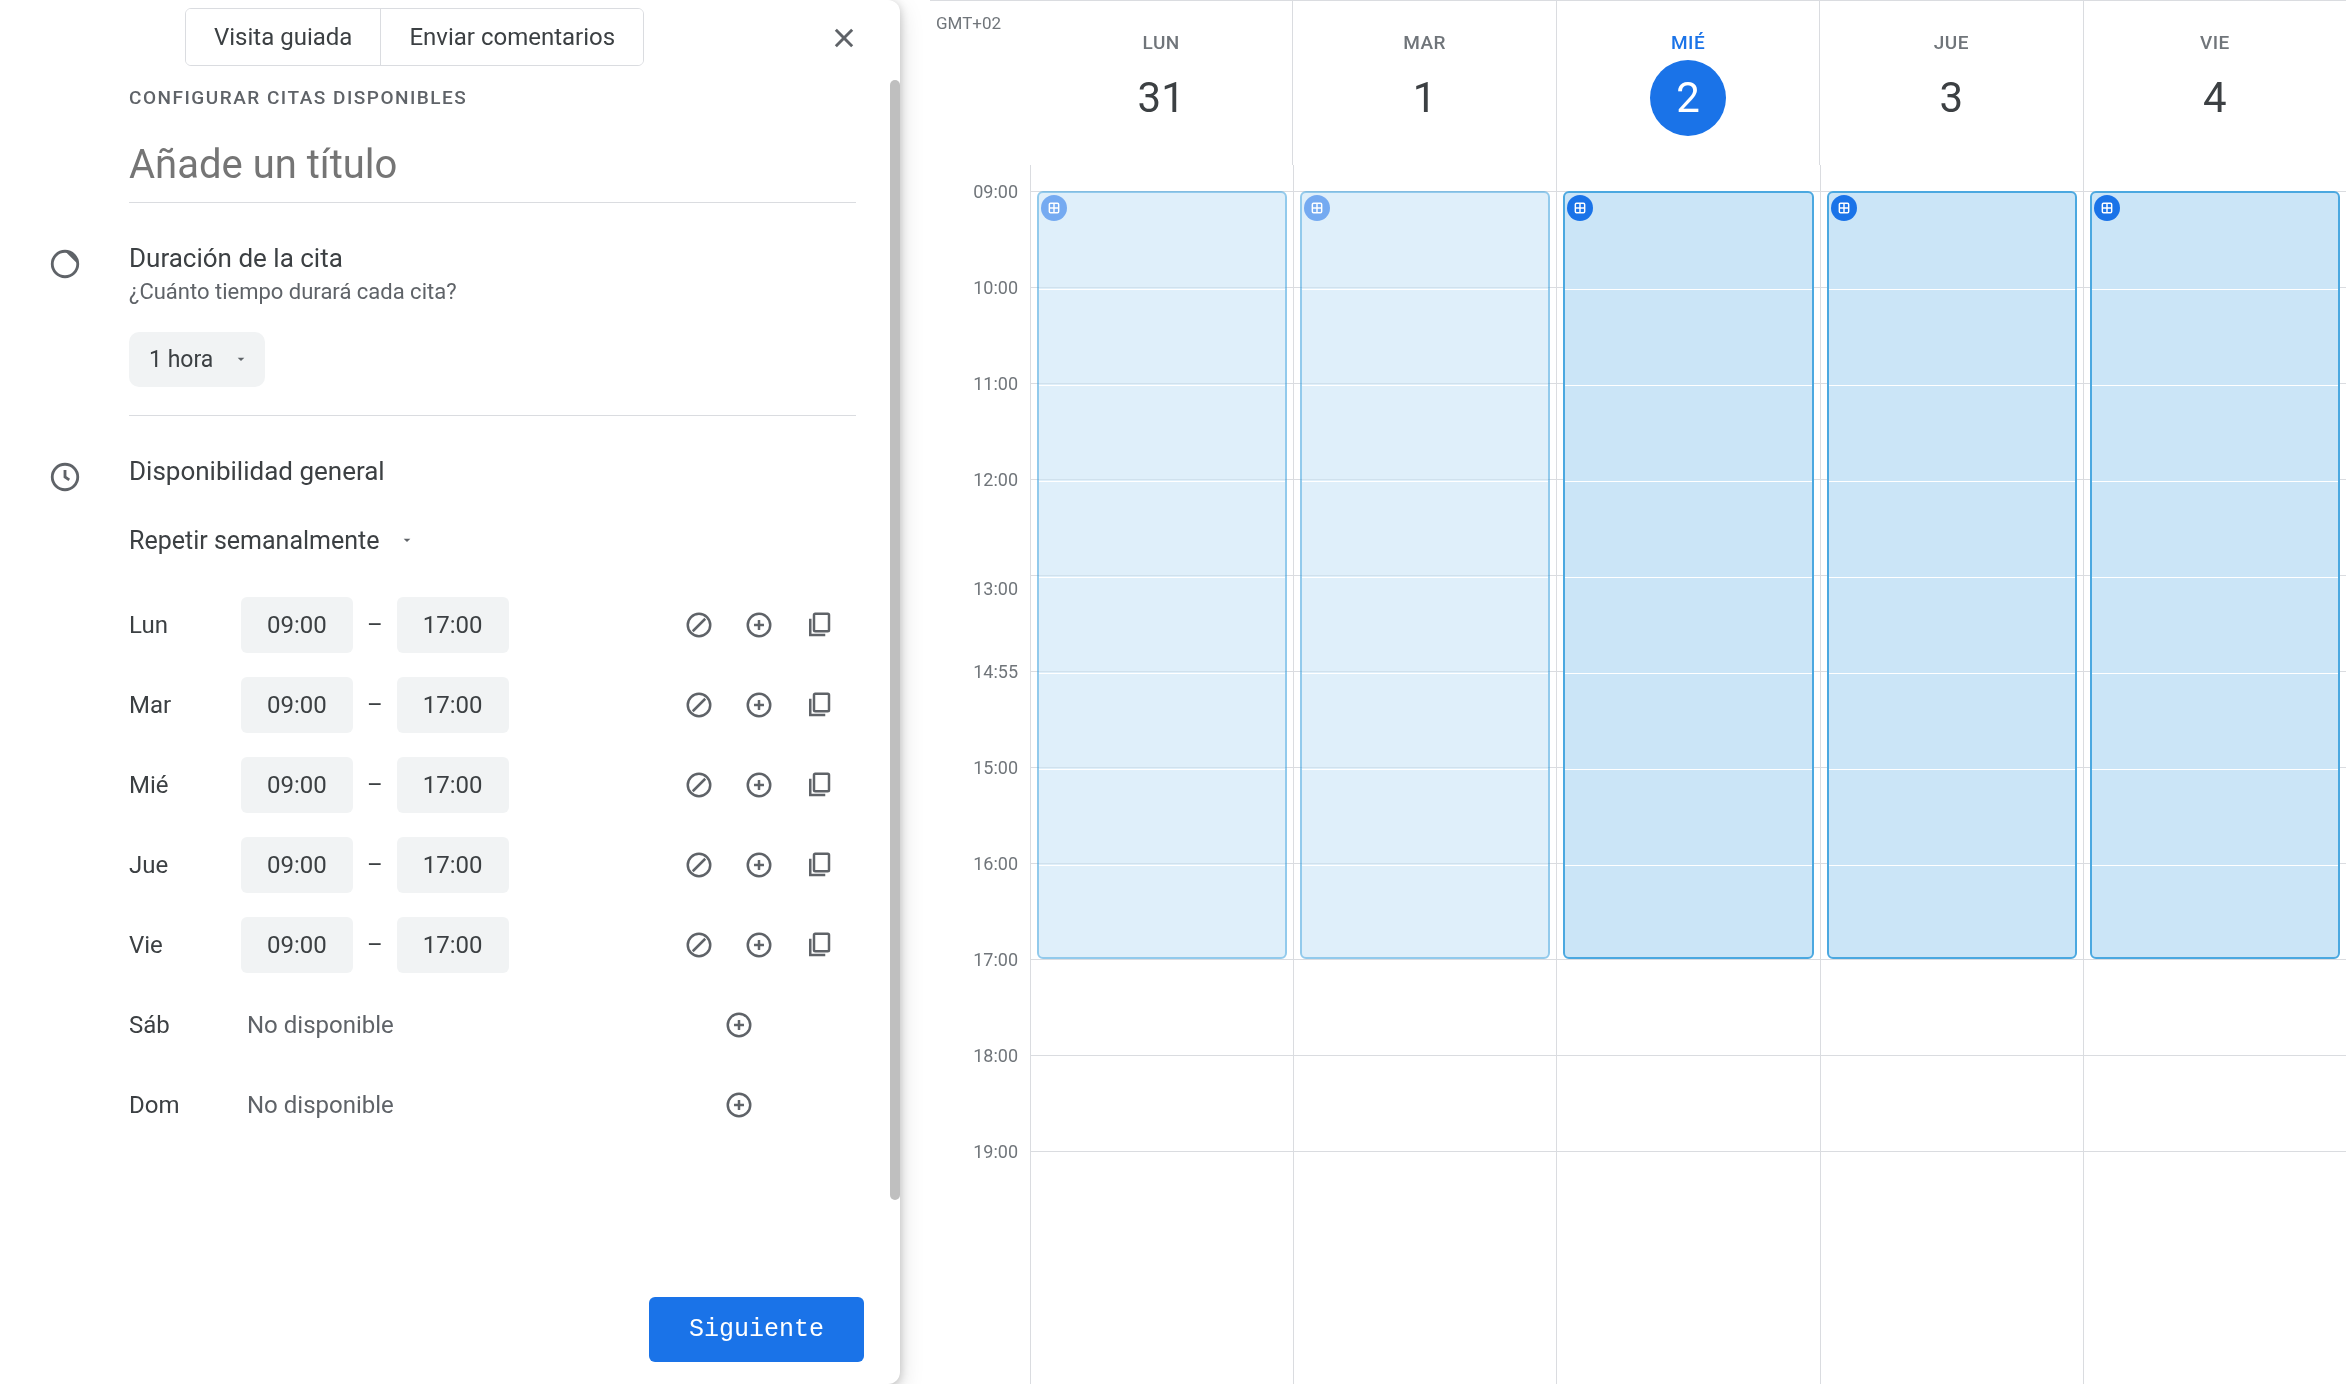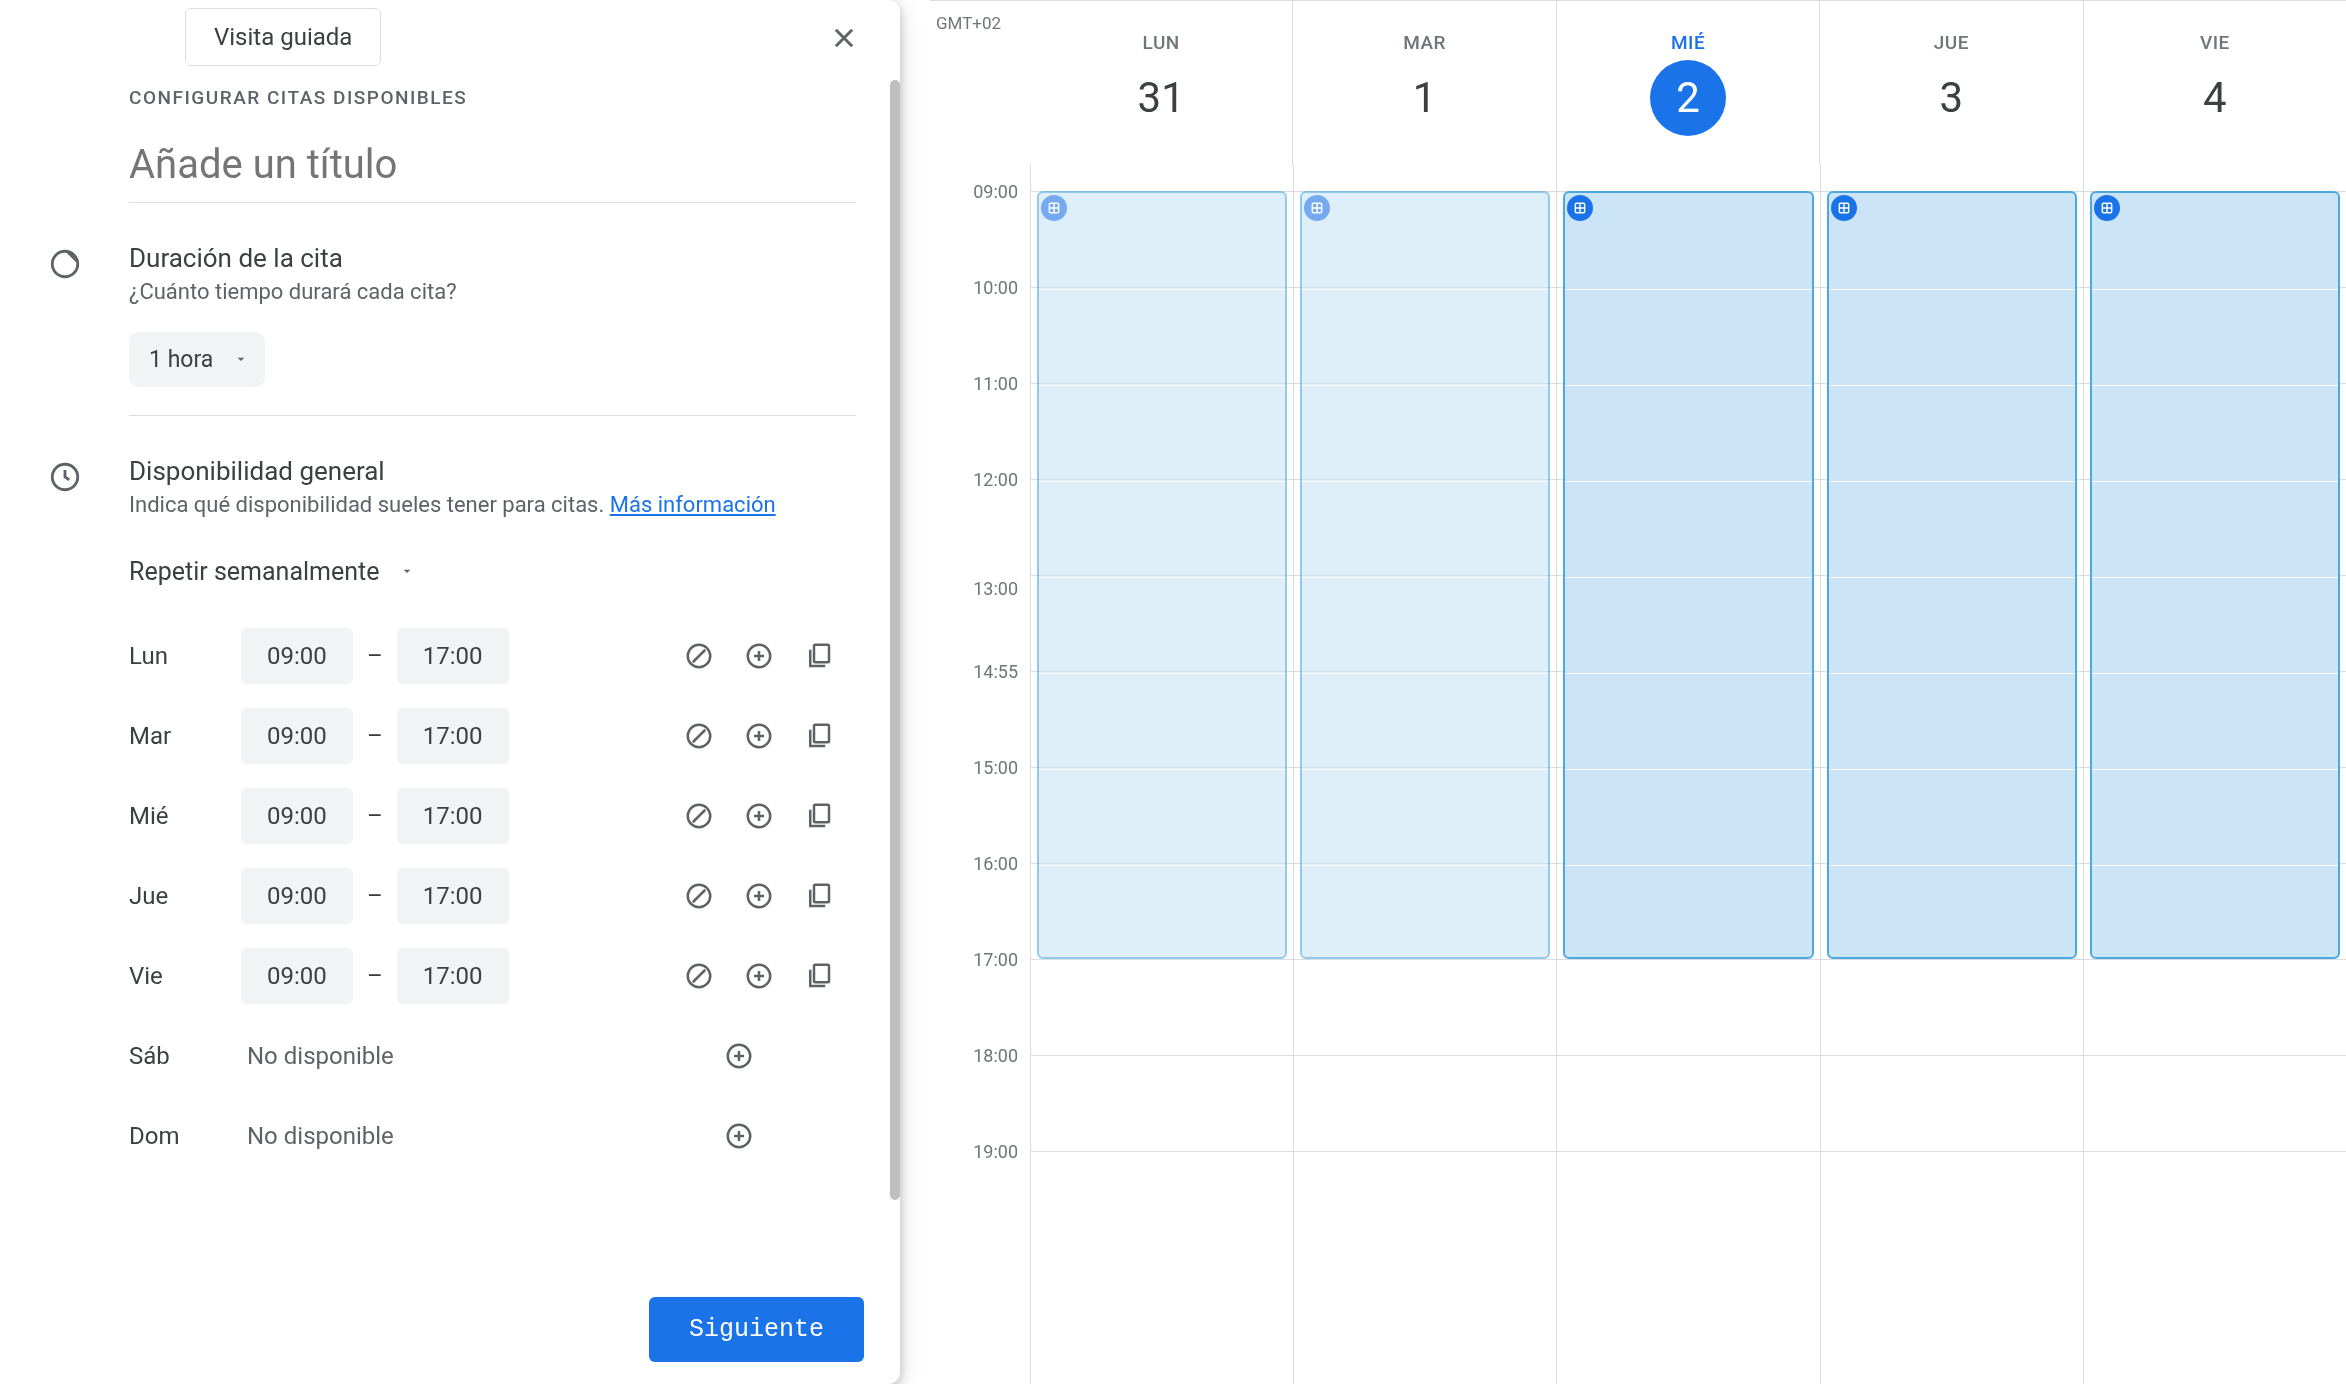--- a/index.html
+++ b/index.html
@@ -385,20 +385,21 @@
 }
 </style>
 </head>
 <body>
 
 <div class="app">
   <div class="sidebar">
     <div class="tabs-row">
       <div class="tab-group">
         <button class="tab-btn">Visita guiada</button>
+        <button class="tab-btn">Enviar comentarios</button>
       </div>
       <div class="close-btn">
         <svg viewBox="0 0 24 24" fill="none" stroke="currentColor" stroke-width="2.5">
             <path d="M5 5l14 14M19 5L5 19"></path>
           </svg>
       </div>
     </div>
 
     <div class="sidebar-scroll">
       <div class="section-label">CONFIGURAR CITAS DISPONIBLES</div>
@@ -427,23 +428,20 @@
 
       <div class="block">
         <div class="block-icon">
           <svg viewBox="0 0 24 24" fill="none" stroke="currentColor" stroke-width="2">
               <circle cx="12" cy="12" r="9"></circle>
               <path d="M12 7v5l3 2"></path>
             </svg>
         </div>
         <div class="block-body">
           <div class="block-title">Disponibilidad general</div>
-          <div class="block-sub">
-            <span>Indica qué disponibilidad sueles tener para citas. </span><a>Más información</a>
-          </div>
           <div class="repeat-select">
             <span>Repetir semanalmente</span>
             <svg viewBox="0 0 24 24" fill="currentColor">
                 <path d="M7 10l5 5 5-5z"></path>
               </svg>
           </div>
           <div class="days" id="days-container">
               <div class="day-row">
                 <div class="day-label">Lun</div>
                 <div class="time-chip">09:00</div>

